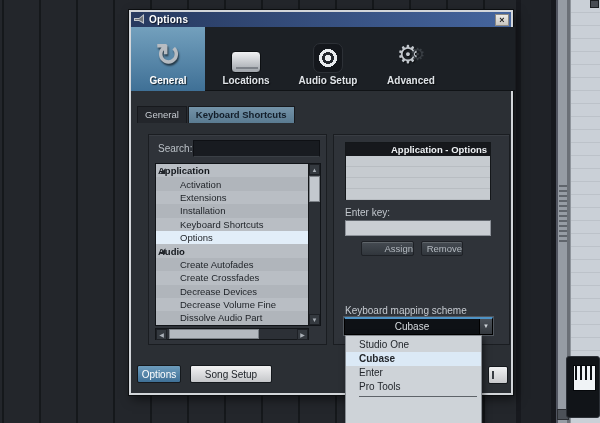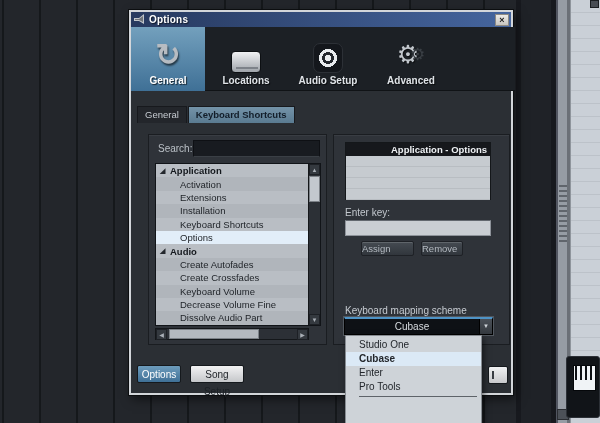--- a/index.html
+++ b/index.html
@@ -83,21 +83,21 @@
   .search-input{position:absolute;left:44px;top:5px;width:127px;height:17px;background:#181b20;
     border:1px solid #0e1014;border-bottom-color:#3a3f45;color:#d5d9dd;font-size:10px;padding:0 3px;outline:none;}
   
   .tree-wrap{position:absolute;left:6px;top:28px;width:166px;height:163px;background:#b6bbc1;
     border:1px solid #111418;}
   .tree-rows{position:absolute;left:0;top:0;right:12px;bottom:0;overflow:hidden;}
   .tree-row{height:13.4px;font-size:9.5px;color:#1d2126;display:flex;align-items:center;
     padding-left:24px;position:relative;}
   .tree-row:nth-of-type(odd){background:#b9bec4;}
   .tree-row:nth-of-type(even){background:#b0b5bb;}
-  .tree-row.group{font-weight:bold;color:#14181d;padding-left:14px;}
+  .tree-row.group{font-weight:bold;color:#14181d;padding-left:2px;}
   .tree-row.selected{background:#e2eef9;}
   .tw{display:none;}
   .tree-row.group .tw{display:inline-block;position:absolute;left:4px;top:3px;font-size:7px;color:#23272c;}
   .tree-row.group .tw::before{content:"◢";}
   
   .vsb{position:absolute;right:0;top:0;bottom:0;width:12px;background:#2c3036;border-left:1px solid #14171a;}
   .sb-btn{position:absolute;left:0;width:11px;height:11px;background:#34393f;color:#a9afb6;
     font-size:6px;text-align:center;line-height:11px;border:1px solid #1d2025;}
   .vsb .up{top:0;}
   .vsb .down{bottom:0;}
@@ -111,35 +111,35 @@
   .lightbox{position:absolute;left:11px;top:7px;width:146px;height:58px;border:1px solid #14171a;}
   .lightbox-header{height:13px;background:#16181c;color:#eef1f4;font-size:9.5px;font-weight:bold;
     text-align:center;line-height:13px;padding-left:42px;}
   .lightbox-body{height:44px;background:#c6cbd0;
     background-image:repeating-linear-gradient(180deg,transparent 0 10px,#b8bdc2 10px 11px);}
   .enterkey-label{position:absolute;left:11px;top:72px;font-size:10px;color:#c3c8ce;}
   .key-input{position:absolute;left:11px;top:85px;width:146px;height:16px;background:#caced3;
     border:1px solid #8e939a;border-top-color:#63686f;font-size:10px;color:#1c2025;padding:0 3px;outline:none;}
   .dlg-btn{position:absolute;height:15px;background:linear-gradient(180deg,#454b52,#31363c);
     border:1px solid #1e2126;box-shadow:inset 0 1px 0 rgba(255,255,255,.15);
-    color:#b3b9c0;font-size:9.5px;text-align:left;line-height:13px;border-radius:2px;}
+    color:#b3b9c0;font-size:9.5px;text-align:right;line-height:13px;border-radius:2px;}
   .assign-btn{left:27px;top:106px;width:53px;}
   .remove-btn{left:87px;top:106px;width:42px;}
   .mapping-label{position:absolute;left:11px;top:170px;font-size:10px;color:#c6cbd1;}
   .mapping-select{position:absolute;left:10px;top:182px;width:149px;height:18px;background:#0e1115;
     border:1px solid #000;border-top:2px solid #4e93c6;box-shadow:0 0 0 1px #51575e;
     display:flex;align-items:center;}
   .mapping-value{flex:1;text-align:center;color:#d8dce0;font-size:10px;}
   .mapping-arrow{flex:none;width:13px;height:100%;background:linear-gradient(180deg,#4a5057,#34393f);
     border-left:1px solid #000;color:#ced3d8;font-size:6px;text-align:center;line-height:15px;}
   
   .footer-btn{position:absolute;height:18px;font-size:10px;text-align:center;line-height:17px;
     border:1px solid #15191d;border-radius:2px;}
   .options-btn{left:6px;top:353px;width:44px;background:linear-gradient(180deg,#6d9cbc,#3f7096);color:#fff;}
-  .songsetup-btn{left:59px;top:353px;width:54px;background:linear-gradient(180deg,#f2f2f3,#c5c7ca);color:#1c2025;}
+  .songsetup-btn{left:59px;top:353px;width:82px;background:linear-gradient(180deg,#f2f2f3,#c5c7ca);color:#1c2025;}
   .partial-btn{left:357px;top:354px;width:20px;background:linear-gradient(180deg,#f0f1f2,#c8c9cc);}
   .partial-btn::before{content:"";position:absolute;left:3px;top:4px;width:2px;height:8px;background:#3a3e43;}
   
   .dropdown{position:absolute;left:345px;top:335px;width:137px;height:92px;z-index:60;
     background:#ced3d8;border:1px solid #878c92;box-shadow:2px 3px 6px rgba(0,0,0,.5);padding-top:2px;}
   .dd-option{height:14px;font-size:10px;color:#23272c;line-height:14px;padding-left:13px;}
   .dd-option.selected{background:#dbe9f6;font-weight:bold;}
   .dd-option.separator{height:6px;padding:0;margin:2px 4px 0 13px;border-top:1px solid #5e6369;}
 </style>
 </head>
@@ -234,21 +234,21 @@
             <div class="tree-row item">
 
               <span>Create Autofades</span>
             </div>
             <div class="tree-row item">
 
               <span>Create Crossfades</span>
             </div>
             <div class="tree-row item">
 
-              <span>Keyboard Volume</span>
+              <span>Decrease Devices</span>
             </div>
             <div class="tree-row item">
 
               <span>Decrease Volume Fine</span>
             </div>
             <div class="tree-row item">
 
               <span>Dissolve Audio Part</span>
             </div>
           </div>

